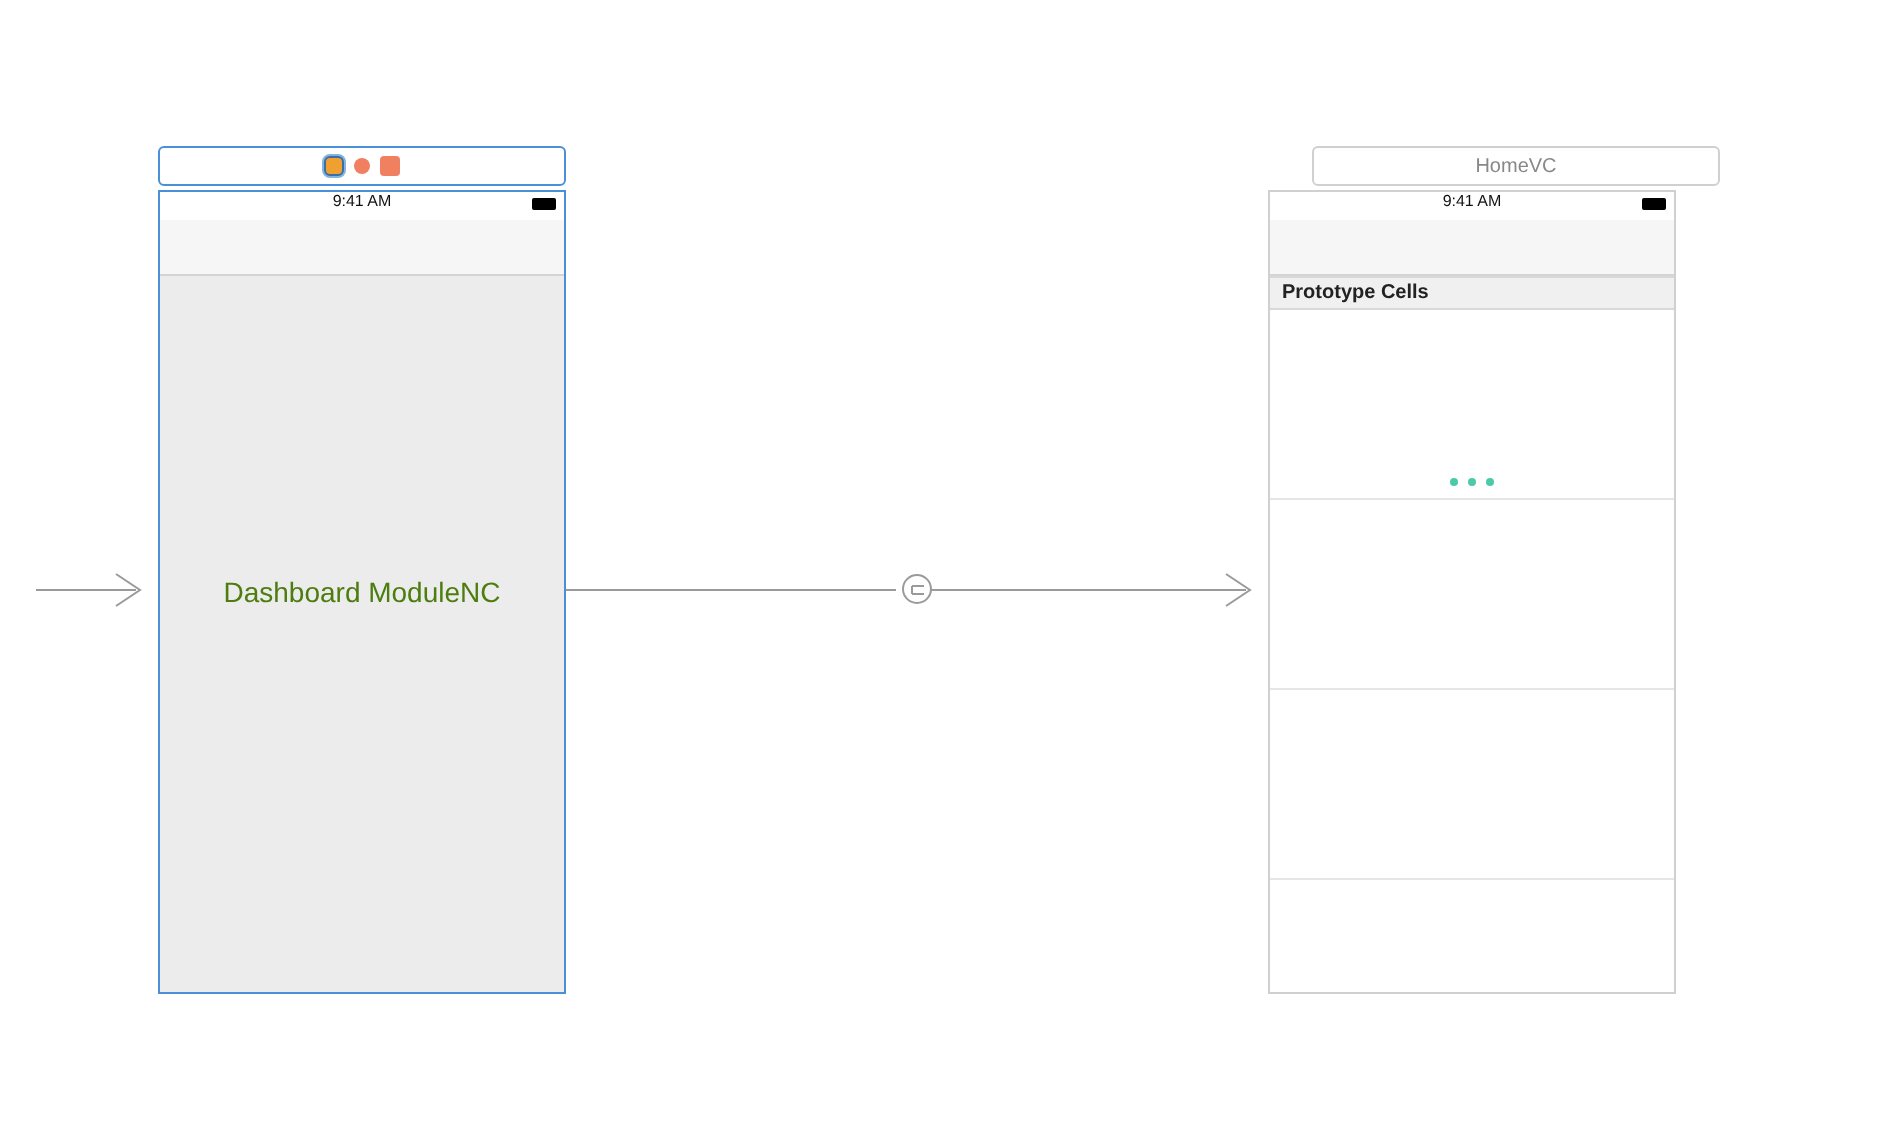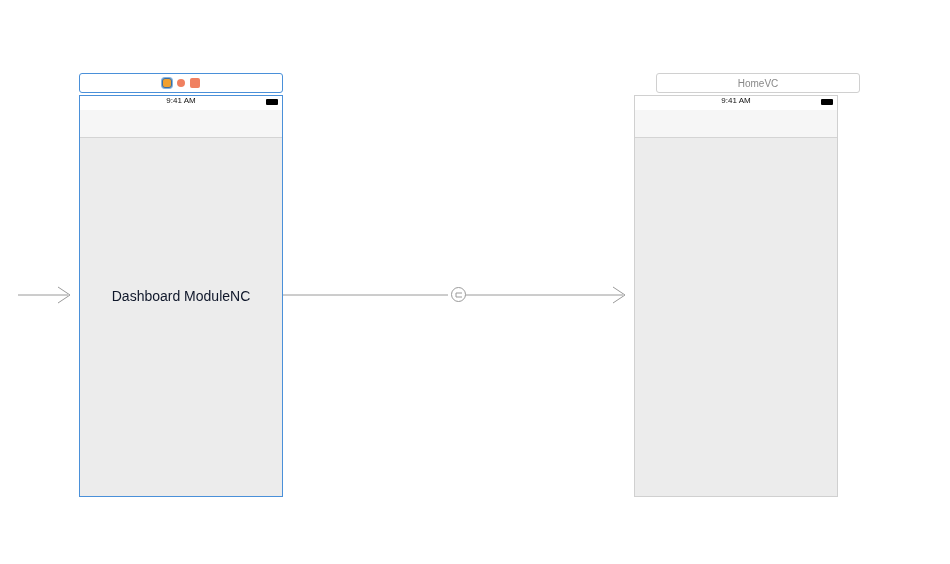--- a/index.html
+++ b/index.html
@@ -58,21 +58,21 @@
     .nav-bar {
       height: 28px;
       background: #f6f6f6;
       border-bottom: 1px solid #d4d4d4;
     }
     .placeholder-text {
       position: absolute;
       top: 50%;
       left: 50%;
       transform: translate(-50%, -50%);
-      color: #0f172a;
+      color: #4d7c0f;
       font-size: 14px;
       white-space: nowrap;
     }
     .section-header {
       background: #f0f0f0;
       border-top: 1px solid #d8d8d8;
       border-bottom: 1px solid #d8d8d8;
       padding: 2px 6px;
       font-size: 10px;
       font-weight: 600;
@@ -166,20 +166,32 @@
 <div class="scene-header scene-header-plain" style="left:656px; top:73px; width:204px;">
   <span>HomeVC</span>
 </div>
 
 <div class="scene" style="left:634px; top:95px; width:204px; height:402px;">
   <div class="status-bar">
     <span>9:41 AM</span>
     <span class="battery"></span>
   </div>
   <div class="nav-bar"></div>
+  <div class="table-body">
+    <div class="section-header">Prototype Cells</div>
+    <div class="cell">
+      <div class="cell-dots">
+        <div class="cell-dot"></div>
+        <div class="cell-dot"></div>
+        <div class="cell-dot"></div>
+      </div>
+    </div>
+    <div class="cell"></div>
+    <div class="cell"></div>
+  </div>
 </div>
 
 <svg style="position:absolute; left:18px; top:280px; width:62px; height:30px;">
   <line class="arrow-line" x1="0" y1="15" x2="50" y2="15"></line>
   <polyline class="arrow-head" points="40,7 52,15 40,23"></polyline>
 </svg>
 
 <svg style="position:absolute; left:283px; top:280px; width:352px; height:30px;">
   <line class="arrow-line" x1="0" y1="15" x2="165" y2="15"></line>
   <line class="arrow-line" x1="182" y1="15" x2="340" y2="15"></line>

